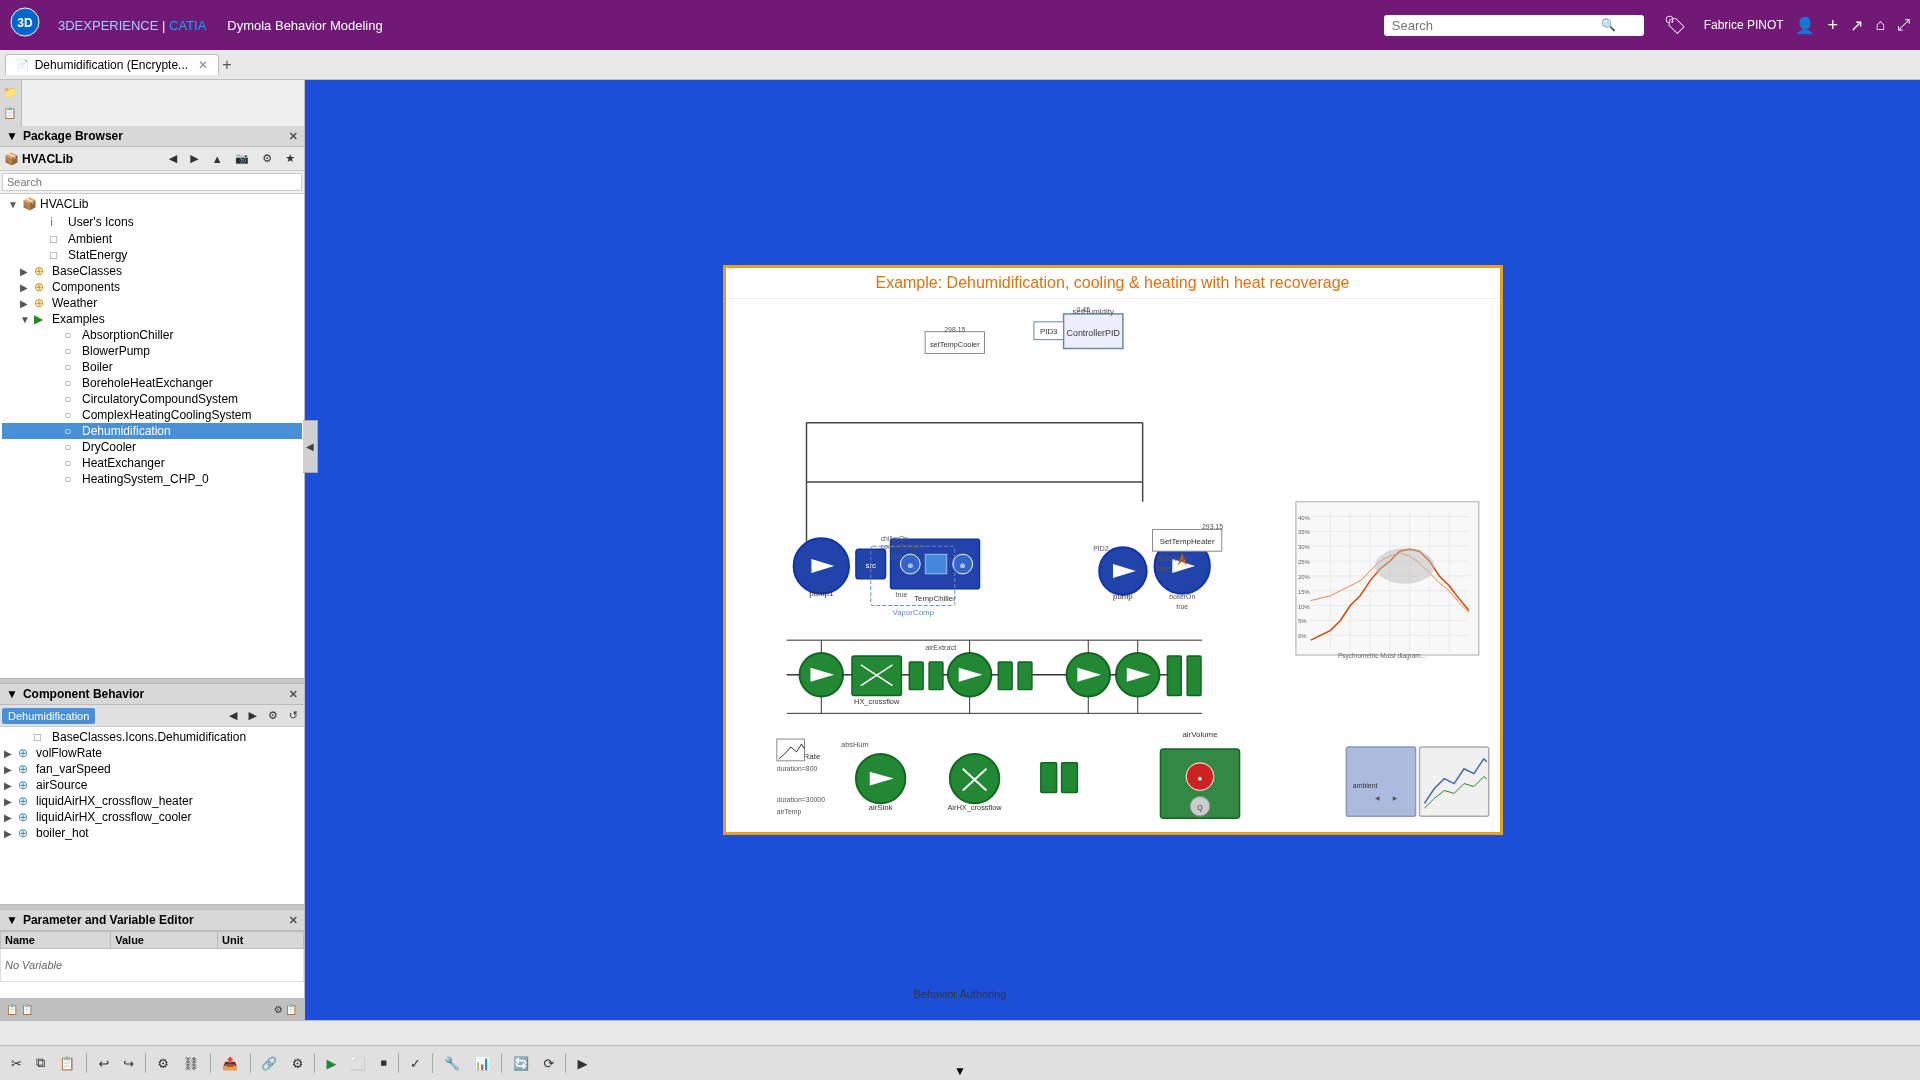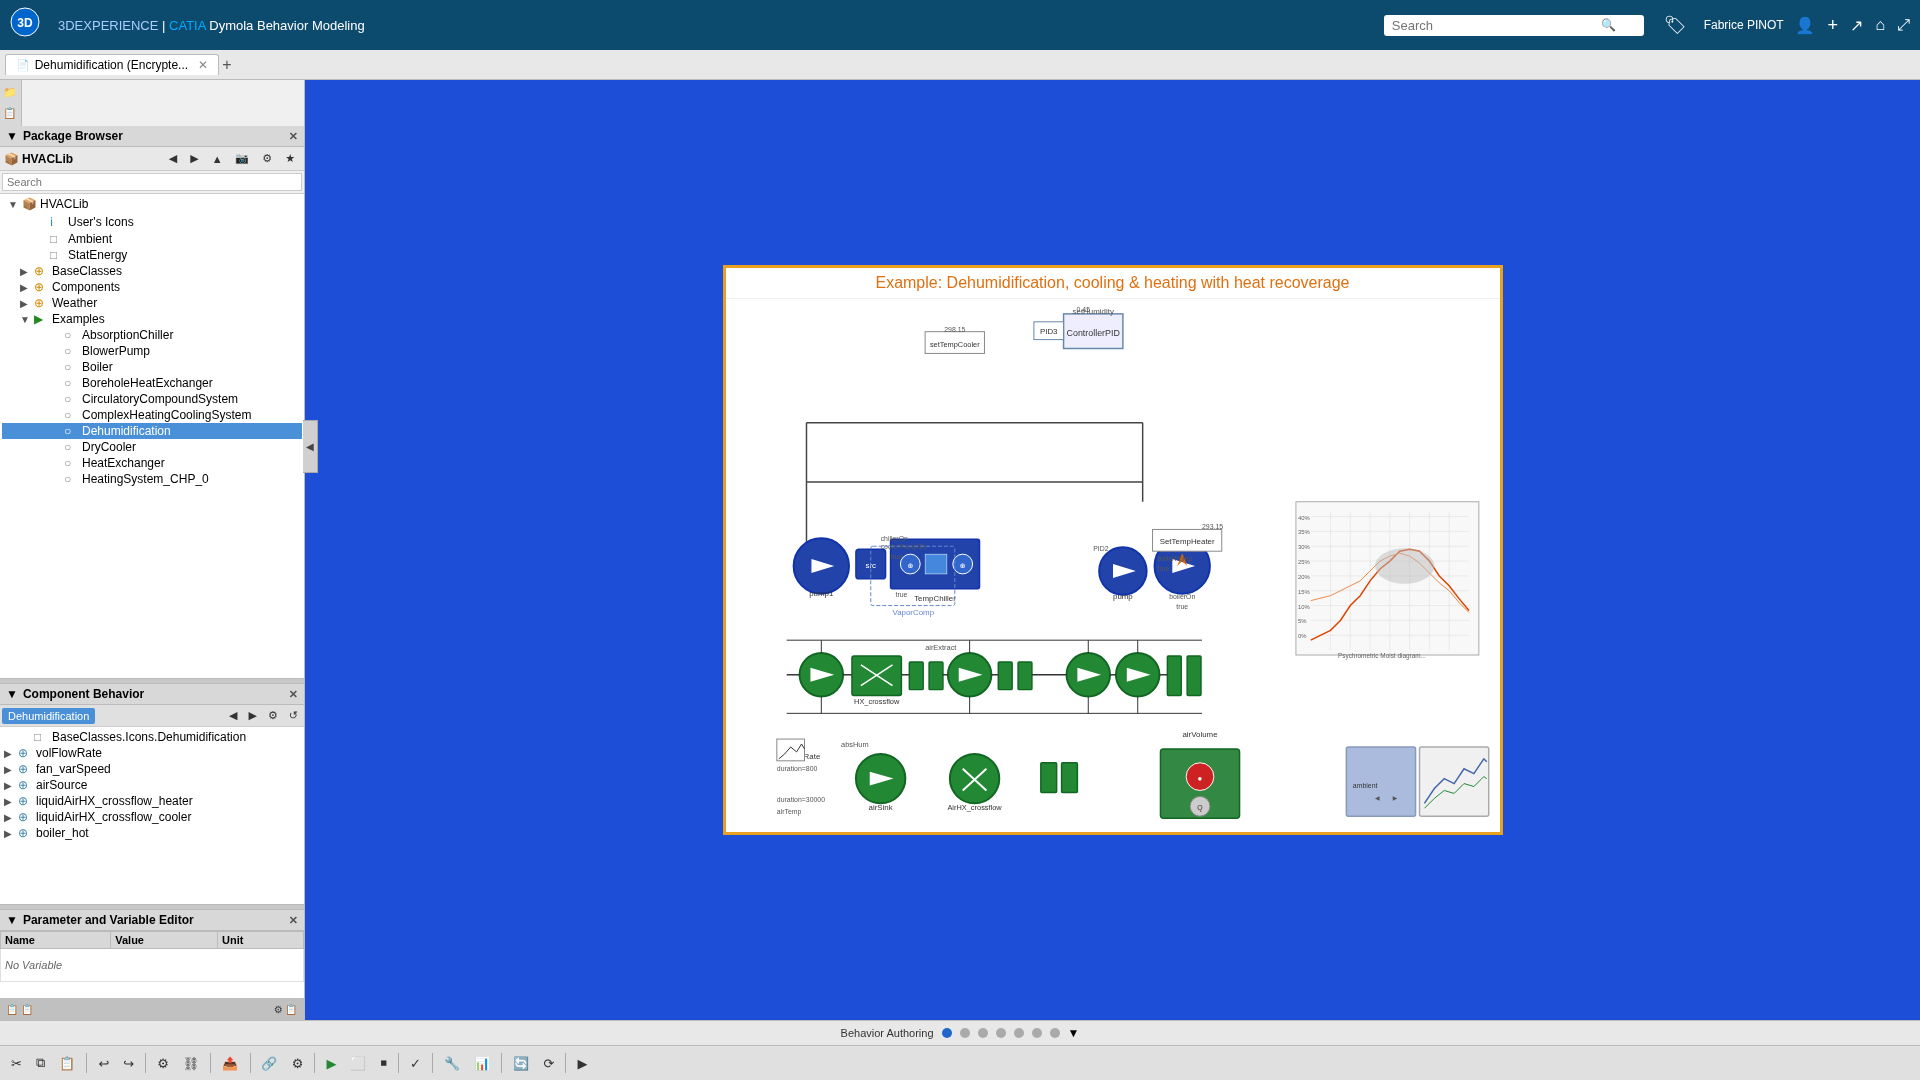--- a/index.html
+++ b/index.html
@@ -1,25 +1,25 @@
 <!DOCTYPE html>
 <html><head>
   <meta charset="utf-8">
   <style>
     * { box-sizing: border-box; margin: 0; padding: 0; }
     body { font-family: 'Segoe UI', Arial, sans-serif; font-size: 12px; background: #c8c8c8; width: 1920px; height: 1080px; overflow: hidden; }
 
     
     #topbar {
-      display: flex; align-items: center; background: #0c4a6e; height: 50px; padding: 0 10px; gap: 10px;
+      display: flex; align-items: center; background: #701a75; height: 50px; padding: 0 10px; gap: 10px;
     }
     #topbar .logo { color: #fff; font-size: 22px; font-weight: bold; margin-right: 8px; }
     #topbar .brand { color: #fff; font-size: 13px; }
     #topbar .brand span.catia { color: #00aaff; font-weight: bold; }
-    #topbar .brand span.dymola { color: #fff; }
+    #topbar .brand span.dymola { color: #fff; margin-left: 18px; }
     #topbar .search-area {
       margin-left: auto; display: flex; align-items: center;
       background: #fff; border-radius: 3px; padding: 3px 8px; width: 260px;
     }
     #topbar .search-area input {
       border: none; outline: none; font-size: 13px; width: 220px; background: transparent;
     }
     #topbar .top-icons { display: flex; align-items: center; gap: 12px; margin-left: 10px; color: #fff; font-size: 16px; }
 
     
@@ -101,21 +101,21 @@
     }
     .toolbar-btn {
       background: none; border: 1px solid transparent; padding: 3px 5px;
       cursor: pointer; font-size: 13px; color: #333; border-radius: 2px;
     }
     .toolbar-separator { width: 1px; height: 20px; background: #aaa; margin: 0 3px; }
 
     
     #behavior-bar {
       display: flex; align-items: center; background: #e8e8e8; height: 25px;
-      justify-content: center; gap: 8px; border-top: 1px solid #bbb;
+      justify-content: center; gap: 8px; border-top: 1px solid #bbb; flex-direction: column;
     }
     .dot { width: 10px; height: 10px; border-radius: 50%; background: #aaa; display: inline-block; }
     .dot.active { background: #2266cc; }
 
     .scrollbar-area { overflow-y: auto; flex: 1; }
     .left-side-icons { background: #d8d8d8; width: 22px; display: flex; flex-direction: column; align-items: center; padding: 4px 0; gap: 4px; border-right: 1px solid #bbb; }
     .side-icon { font-size: 11px; color: #444; cursor: pointer; padding: 2px; }
 
     .cb-toolbar { display: flex; align-items: center; background: #e0e0e0; padding: 2px; gap: 3px; border-bottom: 1px solid #ccc; }
     .cb-toolbar .cb-selected { background: #4a90d9; color: #fff; padding: 2px 6px; font-size: 11px; border-radius: 2px; }

